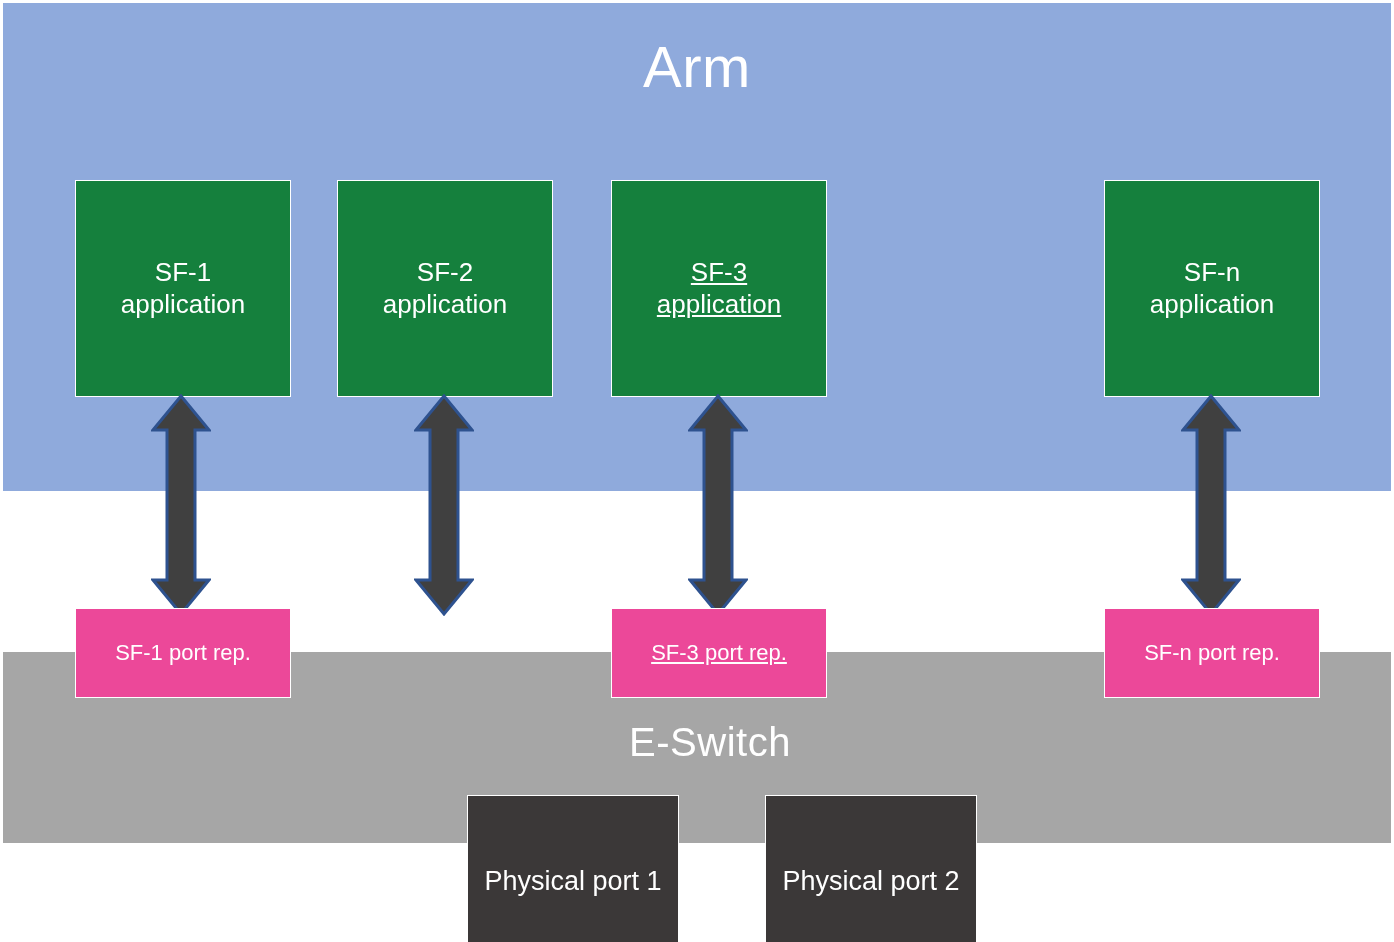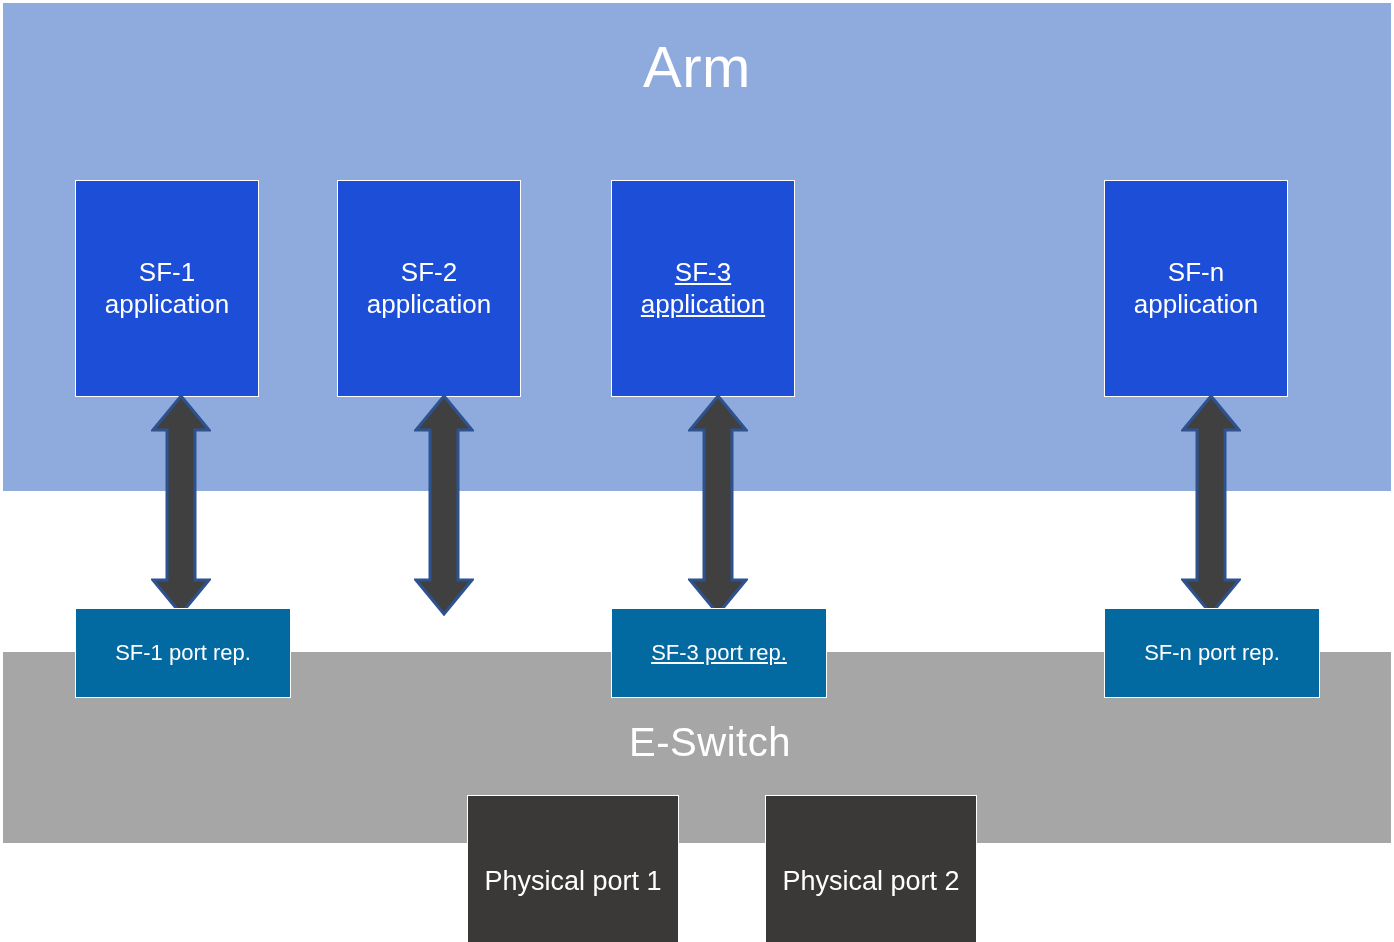--- a/index.html
+++ b/index.html
@@ -65,34 +65,34 @@
     position: absolute;
     box-sizing: border-box;
     display: flex;
     align-items: center;
     justify-content: center;
     text-align: center;
     color: #ffffff;
     border: 1px solid #ffffff;
   }
   .app-box {
-    width: 184px;
+    width: 216px;
     height: 217px;
     top: 180px;
-    background: #1d4ed8;
+    background: #15803d;
     font-size: 26px;
     line-height: 1.22;
   }
   .app-box .label { padding: 0 6px; }
 
   .rep-box {
     width: 216px;
     height: 90px;
     top: 608px;
-    background: #0369a1;
+    background: #ec4899;
     font-size: 22px;
     line-height: 1.2;
   }
 
   .phys-box {
     background: #3B3838;
     font-size: 27px;
     line-height: 1.2;
     top: 795px;
     height: 173px;

